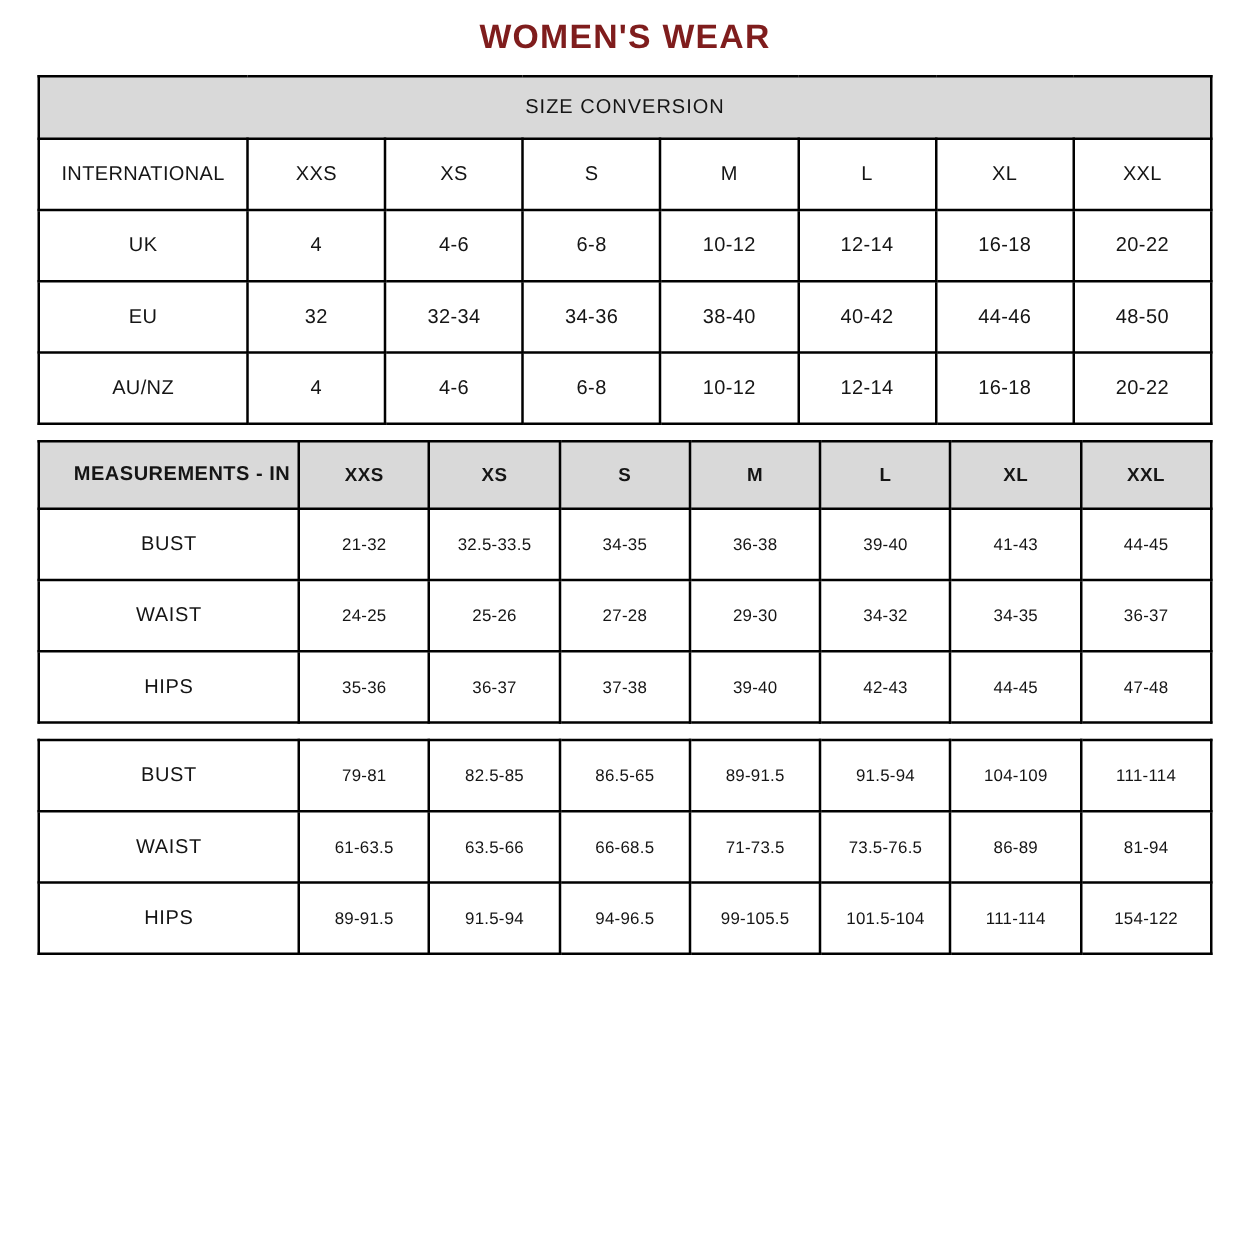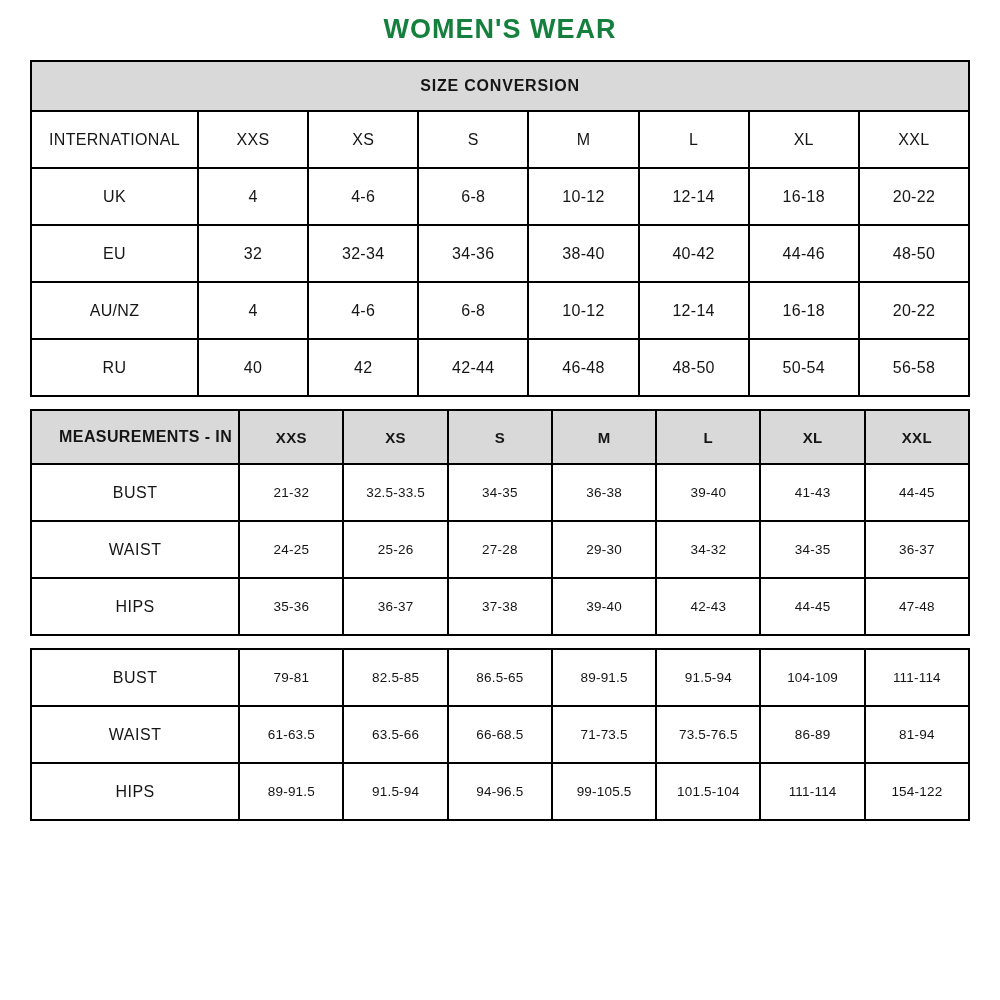--- a/index.html
+++ b/index.html
@@ -1,23 +1,23 @@
 <!DOCTYPE html>
 <html><head>
 <meta charset="utf-8">
 <style>
   html,body{margin:0;padding:0;background:#ffffff;}
   body{width:1000px;height:1000px;font-family:"Liberation Sans",sans-serif;color:#111111;}
   .page{padding:0 30px;}
-  .page-title{text-align:center;font-size:27px;font-weight:700;letter-spacing:1px;margin:0;padding:14px 0 15px 0;color:#15803d;}
+  .page-title{text-align:center;font-size:27px;font-weight:700;letter-spacing:1px;margin:0;padding:14px 0 15px 0;color:#7f1d1d;}
   table{width:940px;border-collapse:collapse;table-layout:fixed;}
   table + table{margin-top:12px;}
   td,th{border:2px solid #000;text-align:center;vertical-align:middle;padding:0;color:#151515;}
   
-  .t1 .banner{background:#d9d9d9;font-weight:700;font-size:16px;letter-spacing:0.8px;height:48px;}
+  .t1 .banner{background:#d9d9d9;font-weight:400;font-size:16px;letter-spacing:0.8px;height:48px;}
   .t1 td{height:55px;font-size:16px;font-weight:400;letter-spacing:0.3px;}
   .t1 col.c-label{width:17.8%;}
   
   .t2 th{background:#d9d9d9;font-weight:700;font-size:15px;letter-spacing:0.4px;height:52px;}
   .t2 th.hlabel{font-size:16px;padding-left:21px;}
   .t2 td{height:55px;font-size:13.5px;letter-spacing:0.2px;}
   .t2 td.lbl{font-size:16px;letter-spacing:0.5px;}
   .t2 col.c-label{width:22.2%;}
 </style>
 </head>
@@ -74,30 +74,20 @@
       </tr>
       <tr>
         <td>AU/NZ</td>
         <td>4</td>
         <td>4-6</td>
         <td>6-8</td>
         <td>10-12</td>
         <td>12-14</td>
         <td>16-18</td>
         <td>20-22</td>
-      </tr>
-      <tr>
-        <td>RU</td>
-        <td>40</td>
-        <td>42</td>
-        <td>42-44</td>
-        <td>46-48</td>
-        <td>48-50</td>
-        <td>50-54</td>
-        <td>56-58</td>
       </tr>
     </tbody>
   </table>
 
   <table class="t2">
     <colgroup>
       <col class="c-label">
         <col>
         <col>
         <col>

